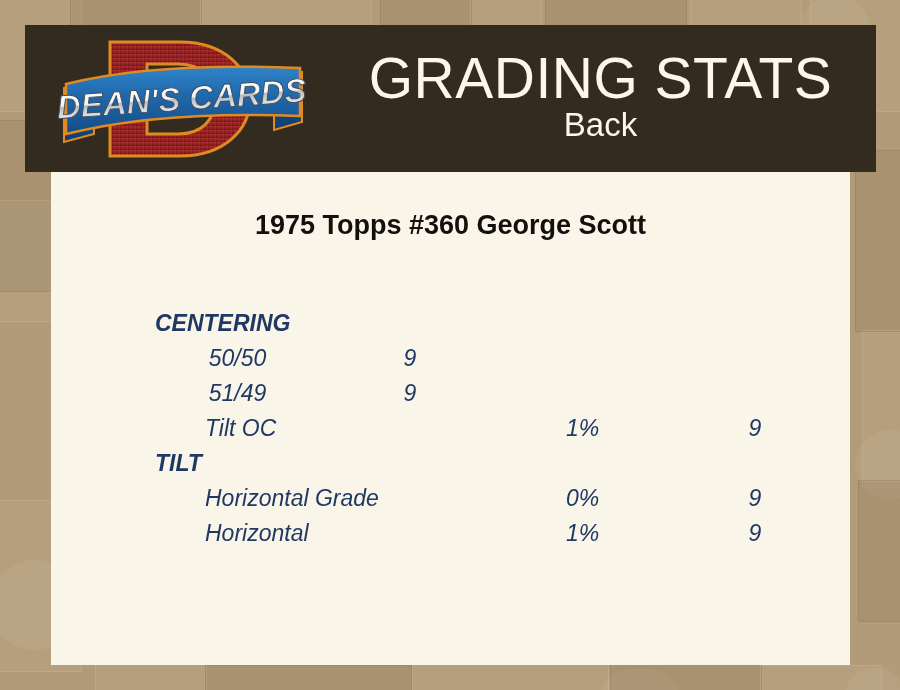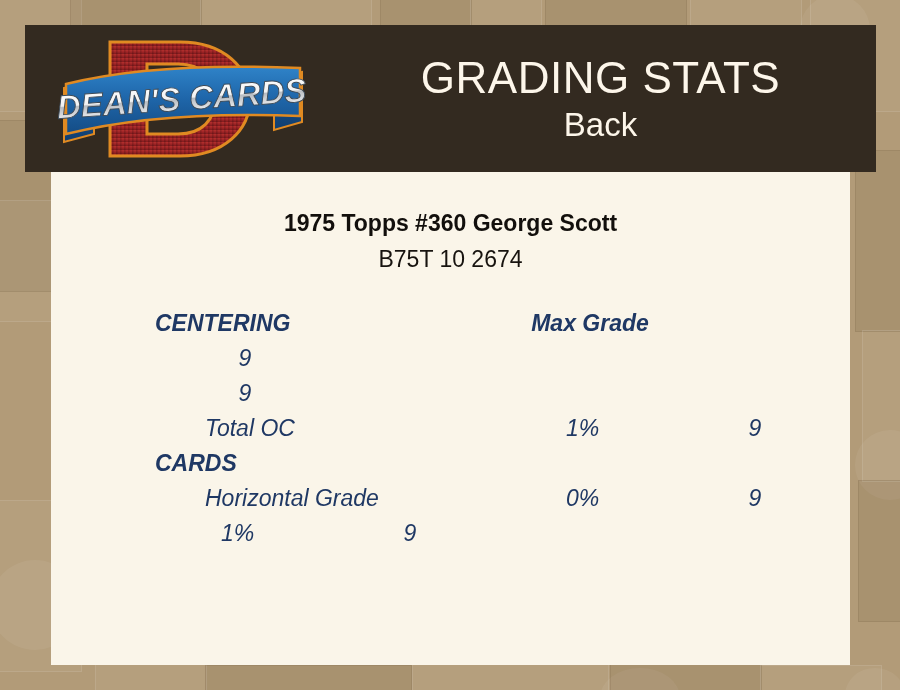--- a/index.html
+++ b/index.html
@@ -65,21 +65,21 @@
     top: 0;
     width: 551px;
     height: 147px;
     display: flex;
     flex-direction: column;
     align-items: center;
     justify-content: center;
   }
   #header-main-title {
     color: #fdf6ea;
-    font-size: 44px;
+    font-size: 57px;
     line-height: 50px;
     letter-spacing: 0.5px;
     white-space: nowrap;
   }
   #header-sub-title {
     color: #fdf6ea;
     font-size: 33px;
     line-height: 40px;
     margin-top: 2px;
     white-space: nowrap;
@@ -95,21 +95,21 @@
     background: #faf5e9;
   }
 
   #card-title {
     position: absolute;
     left: 0;
     right: 0;
     top: 38px;
     text-align: center;
     color: #120f0c;
-    font-size: 23px;
+    font-size: 27px;
     font-weight: bold;
     white-space: nowrap;
   }
   #card-subtitle {
     position: absolute;
     left: 0;
     right: 0;
     top: 74px;
     text-align: center;
     color: #17130f;
@@ -245,55 +245,56 @@
 
   <div id="header-titles">
     <div id="header-main-title">GRADING STATS</div>
     <div id="header-sub-title">Back</div>
   </div>
 </div>
 
 <div id="content-panel">
 
   <div id="card-title">1975 Topps #360 George Scott</div>
-  <div id="card-subtitle">B75T 10 2674</div>
 
   <div id="stats-table">
 
     <div class="stats-row section-header">
       <div class="col-label">CENTERING</div>
-      <div class="col-grade">Max Grade</div>
-    </div>
-
-    <div class="stats-row data-row">
-      <div class="col-grade">9</div>
-    </div>
-
-    <div class="stats-row data-row">
-      <div class="col-grade">9</div>
-    </div>
-
-    <div class="stats-row data-row">
-      <div class="col-label">Total OC</div>
+    </div>
+
+    <div class="stats-row data-row">
+      <div class="col-value">50/50</div>
+      <div class="col-grade">9</div>
+    </div>
+
+    <div class="stats-row data-row">
+      <div class="col-value">51/49</div>
+      <div class="col-grade">9</div>
+    </div>
+
+    <div class="stats-row data-row">
+      <div class="col-label">Tilt OC</div>
       <div class="col-value">1%</div>
       <div class="col-grade">9</div>
     </div>
 
     <div class="stats-row section-header">
-      <div class="col-label">CARDS</div>
+      <div class="col-label">TILT</div>
       <div class="col-value"></div>
       <div class="col-grade"></div>
     </div>
 
     <div class="stats-row data-row">
       <div class="col-label">Horizontal Grade</div>
       <div class="col-value">0%</div>
       <div class="col-grade">9</div>
     </div>
 
 
     <div class="stats-row data-row">
+      <div class="col-label">Horizontal</div>
       <div class="col-value">1%</div>
       <div class="col-grade">9</div>
     </div>
 
   </div>
 </div>
 
 </body></html>

